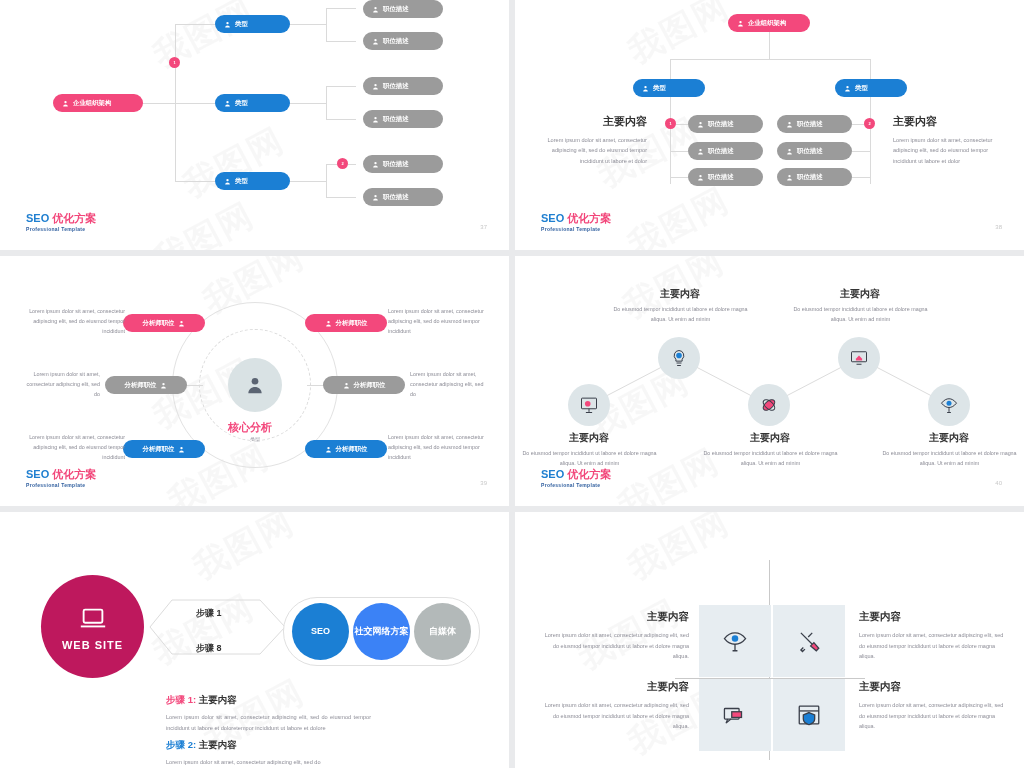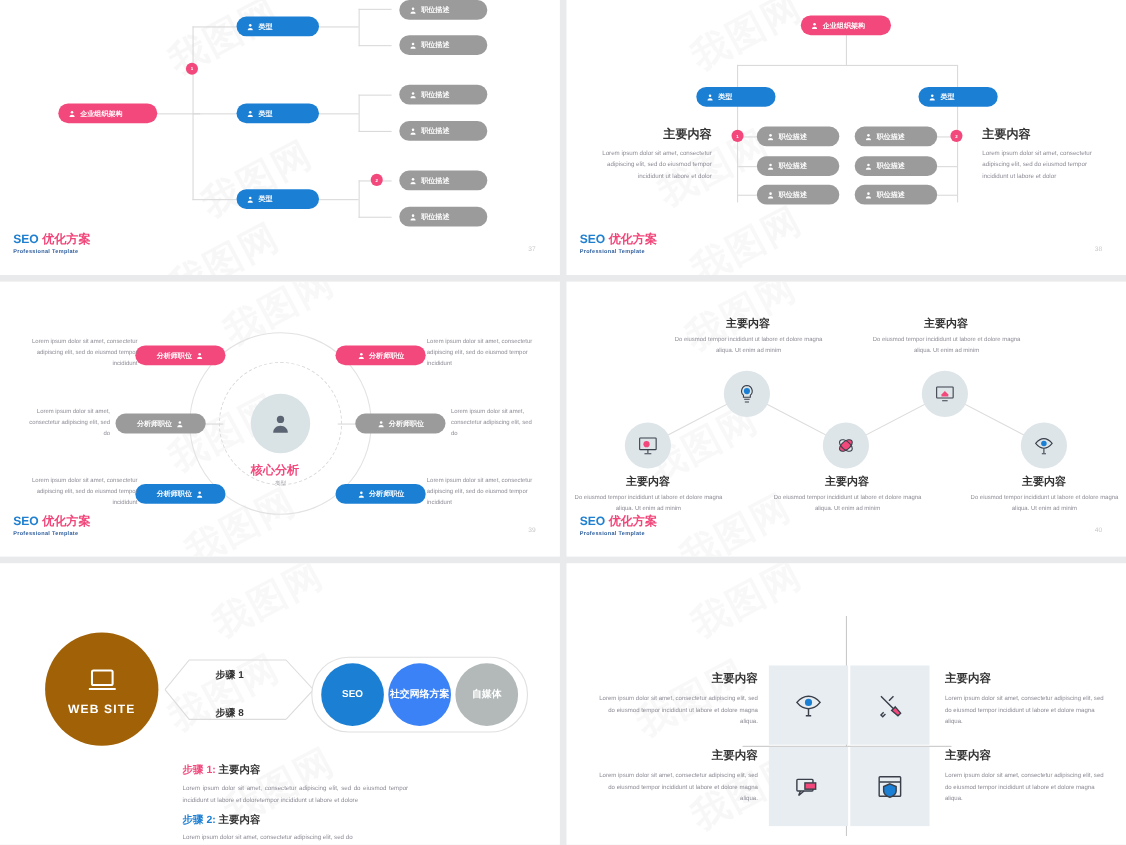--- a/index.html
+++ b/index.html
@@ -31,21 +31,21 @@
   .wm span {
     position: absolute;
     font-size: 34px;
     font-weight: bold;
     color: #f1f1f1;
     transform: rotate(-28deg);
     letter-spacing: 2px;
     white-space: nowrap;
   }
   
-  .footer { position: absolute; left: 12px; bottom: 18px; line-height: 1.25; }
+  .footer { position: absolute; left: 26px; bottom: 18px; line-height: 1.25; }
   .footer .t1 { font-size: 11px; font-weight: bold; }
   .footer .t1 .seo { color: #1f7fd0; }
   .footer .t1 .cn { color: #f2467a; }
   .footer .t2 { font-size: 5px; color: #2f5e9e; font-weight: bold; letter-spacing: .3px; }
   .pagenum {
     position: absolute; right: 22px; bottom: 20px;
     font-size: 6px; color: #c8c8c8;
   }
   
   .pill {
@@ -90,21 +90,21 @@
   .zz-circle {
     position: absolute; width: 42px; height: 42px; border-radius: 50%;
     background: #dde5e8; display: flex; align-items: center; justify-content: center;
   }
   .zz-circle svg { width: 20px; height: 20px; }
   .zz-title { position: absolute; font-size: 10px; font-weight: bold; color: #333; text-align: center; }
   .zz-body { position: absolute; font-size: 5.4px; color: #8d8d97; line-height: 1.9; text-align: center; }
   
   .web-circle {
     position: absolute; width: 103px; height: 103px; border-radius: 50%;
-    background: #a16207; color: #fff;
+    background: #be185d; color: #fff;
     display: flex; flex-direction: column; align-items: center; justify-content: center; gap: 6px;
   }
   .web-circle .lab { font-size: 11px; font-weight: bold; letter-spacing: 1px; }
   .hexlab { position: absolute; font-size: 9px; font-weight: bold; color: #333; }
   .cap-box {
     position: absolute; border: 1px solid #e0e0e0; border-radius: 34px; background: #fff;
     display: flex; align-items: center; gap: 4px; padding: 5px 8px;
   }
   .cap {
     width: 57px; height: 57px; border-radius: 50%;

